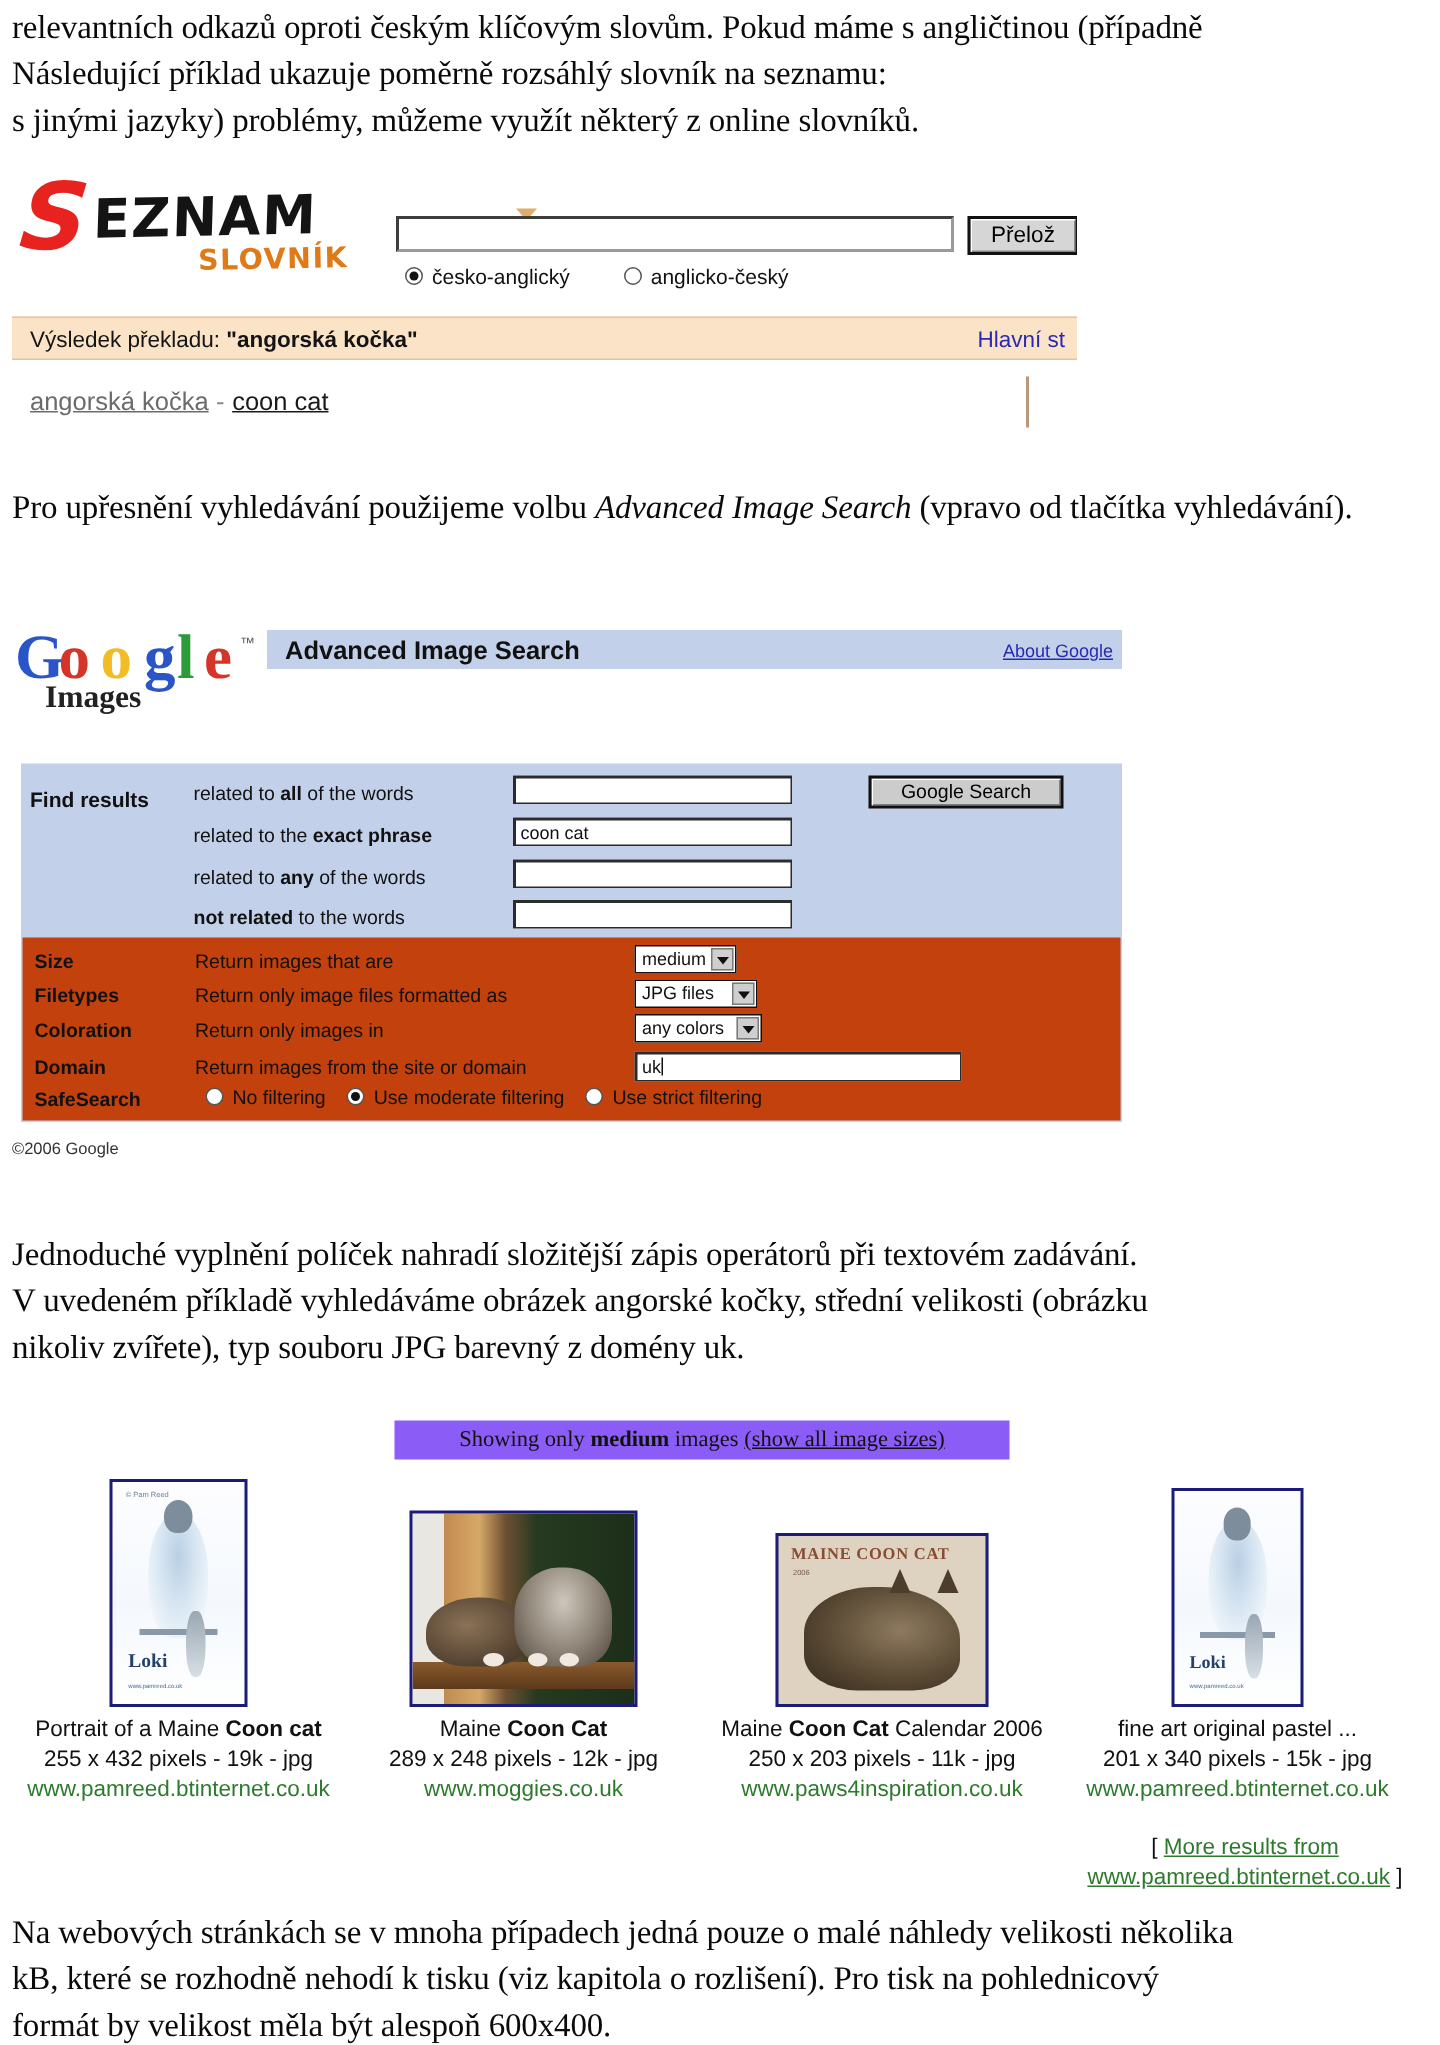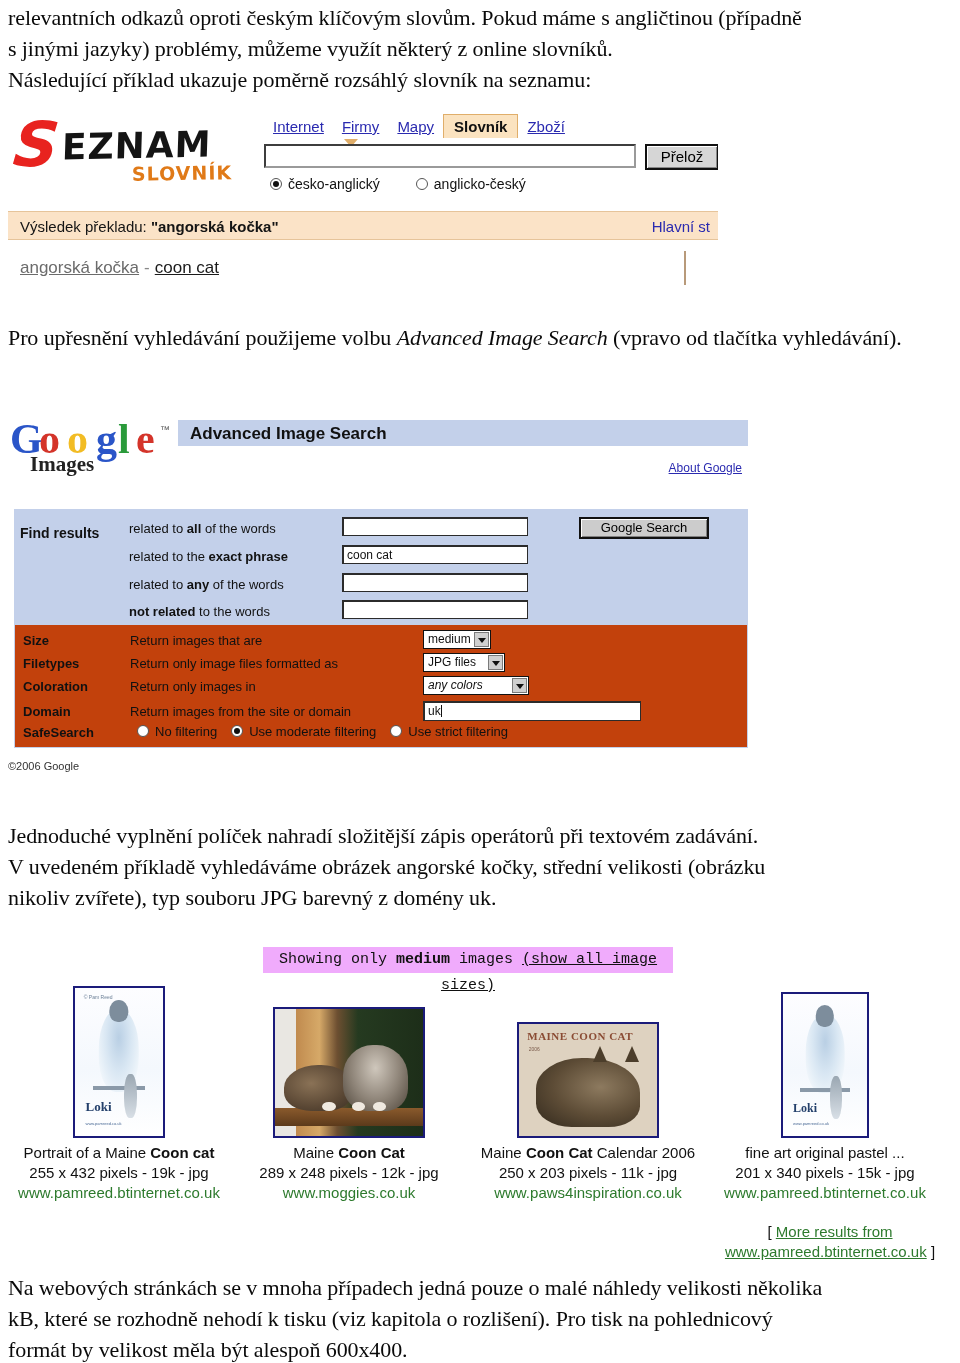--- a/index.html
+++ b/index.html
@@ -278,21 +278,20 @@
     font-weight: bold;
     color: #111;
   }
   #g-titlebar .g-about {
     position: absolute;
     right: 6px; top: 7px;
     font-size: 12px;
     color: #2a2ab0;
     text-decoration: underline;
     cursor: pointer;
-    margin-top: 34px;
   }
 
   #g-form-top {
     position: absolute;
     left: 6px; top: 97px;
     width: 734px; height: 115px;
     background: #c3d0ea;
     box-sizing: border-box;
   }
   #g-form-top .g-section-label {
@@ -419,22 +418,22 @@
     width: 740px;
     font-size: 11px;
     color: #333;
   }
 
   
   #results-banner {
     position: absolute;
     left: 263px; top: 947px;
     width: 410px; height: 26px;
-    background: #f0abfc;
-    font-family: Liberation Mono, monospace;
+    background: #8b5cf6;
+    font-family: Liberation Serif, serif;
     font-size: 15px;
     color: #111;
     line-height: 26px;
     text-align: center;
     box-sizing: border-box;
   }
   #results-banner b { font-weight: bold; }
   #results-banner .rb-a {
     color: #111;
     text-decoration: underline;
@@ -614,35 +613,32 @@
     border-left: 7px solid transparent;
     border-right: 7px solid transparent;
     border-bottom: 16px solid #4c3e2b;
   }
 </style>
 </head>
 <body>
 
 <div id="para-intro" class="doc-text">
   <div>relevantních odkazů oproti českým klíčovým slovům. Pokud máme s angličtinou (případně</div>
+  <div>Následující příklad ukazuje poměrně rozsáhlý slovník na seznamu:</div>
   <div>s jinými jazyky) problémy, můžeme využít některý z online slovníků.</div>
-  <div>Následující příklad ukazuje poměrně rozsáhlý slovník na seznamu:</div>
 </div>
 
 <div id="seznam-shot">
 
   <div id="seznam-logo">
     <span class="sz-s">S</span>
     <span class="sz-eznam">EZNAM</span>
     <span class="sz-slovnik">SLOVNÍK</span>
   </div>
 
-  <div id="seznam-tabs">
-    <span class="sz-tab">Internet</span><span class="sz-tab">Firmy</span><span class="sz-tab">Mapy</span><span class="sz-tab active">Slovník</span><span class="sz-tab">Zboží</span>
-  </div>
   <div id="sz-tab-pointer"></div>
 
   <div id="sz-query-input"></div>
   <div id="sz-translate-btn">Přelož</div>
 
   <div id="sz-radios">
     <span class="rad-group"><span class="radio-dot on"></span><span>česko-anglický</span></span><span class="rad-group"><span class="radio-dot"></span><span>anglicko-český</span></span>
   </div>
 
   <div id="sz-result-bar">
@@ -700,21 +696,21 @@
     <span class="g-opt-label" style="top:8px;">Size</span>
     <span class="g-opt-desc" style="top:8px;">Return images that are</span>
     <div class="g-select" style="left:408px; top:5px; width:68px;"><span>medium</span><span class="arrow-box"></span></div>
 
     <span class="g-opt-label" style="top:31px;">Filetypes</span>
     <span class="g-opt-desc" style="top:31px;">Return only image files formatted as</span>
     <div class="g-select" style="left:408px; top:28px; width:82px;"><span>JPG files</span><span class="arrow-box"></span></div>
 
     <span class="g-opt-label" style="top:54px;">Coloration</span>
     <span class="g-opt-desc" style="top:54px;">Return only images in</span>
-    <div class="g-select" style="left:408px; top:51px; width:106px;font-style:italic;"><span>any colors</span><span class="arrow-box"></span></div>
+    <div class="g-select" style="left:408px; top:51px; width:85px;"><span>any colors</span><span class="arrow-box"></span></div>
 
     <span class="g-opt-label" style="top:79px;">Domain</span>
     <span class="g-opt-desc" style="top:79px;">Return images from the site or domain</span>
     <div id="g-domain-input"><span>uk</span><span class="txt-caret"></span></div>
 
     <span class="g-opt-label" style="top:100px;">SafeSearch</span>
     <div id="g-safesearch-row">
       <span class="sr"><span class="radio-dot"></span><span>No filtering</span></span><span class="sr"><span class="radio-dot on"></span><span>Use moderate filtering</span></span><span class="sr"><span class="radio-dot"></span><span>Use strict filtering</span></span>
     </div>
   </div>

